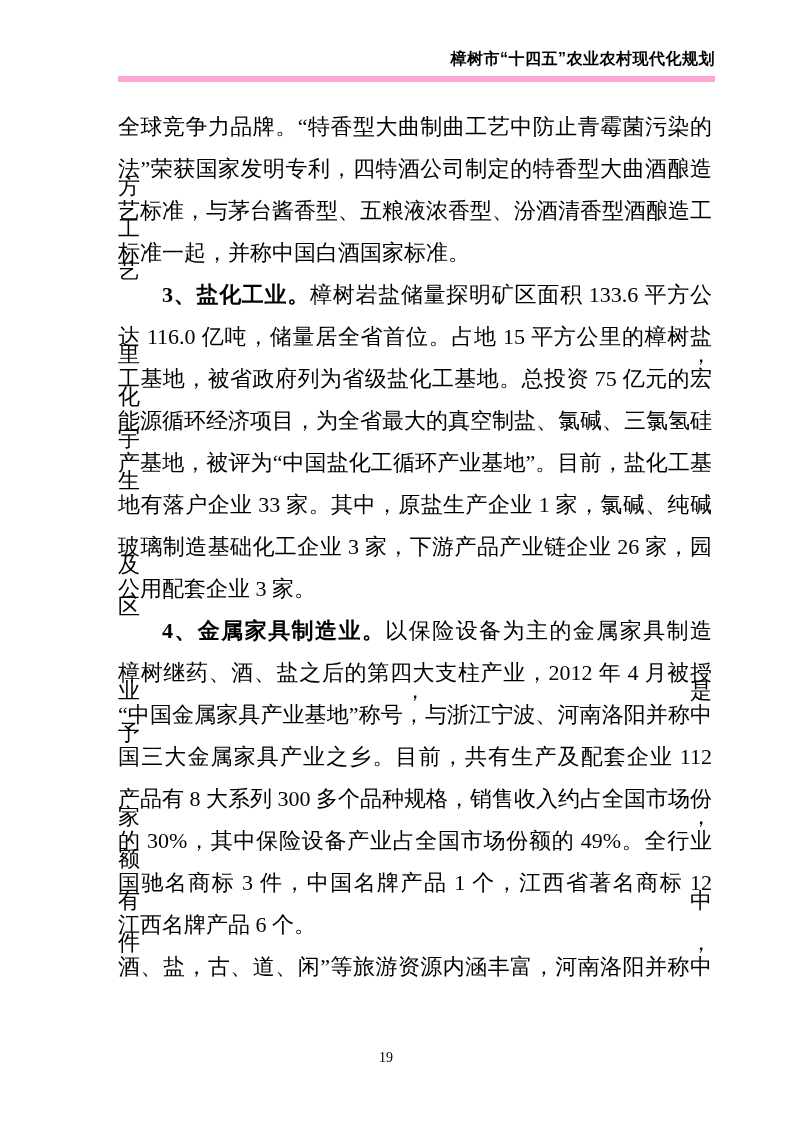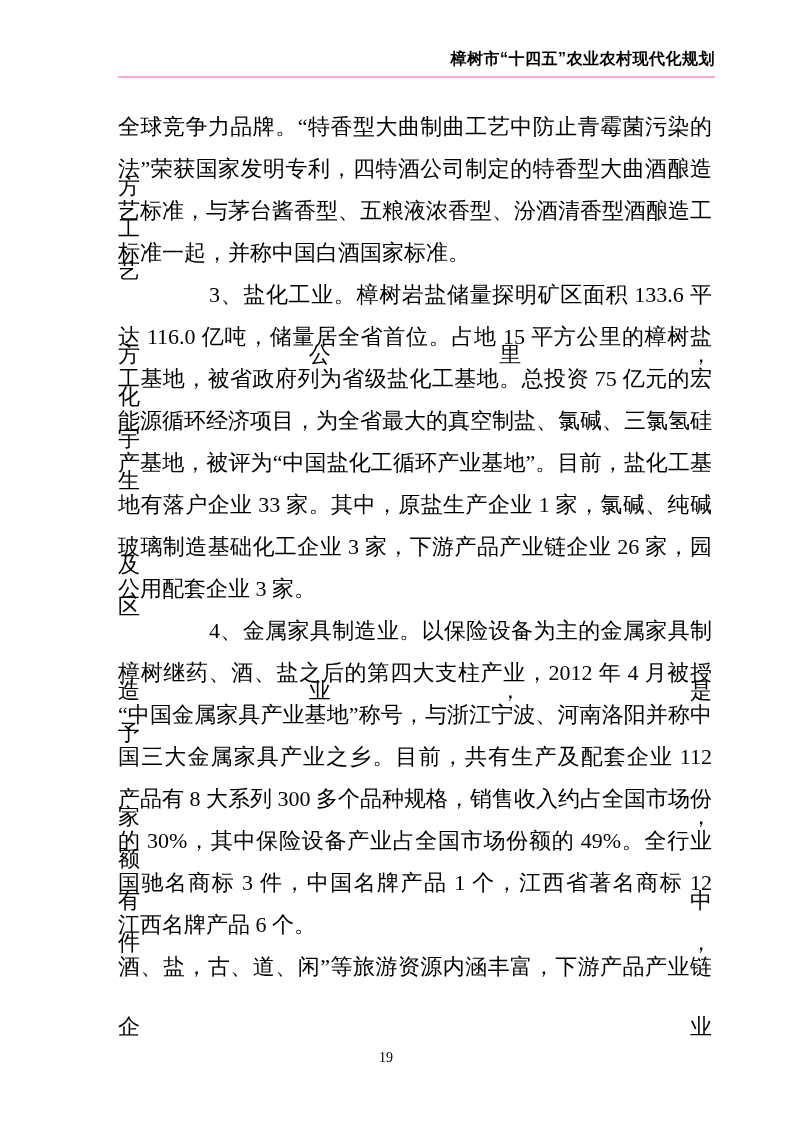--- a/index.html
+++ b/index.html
@@ -16,41 +16,41 @@
     position: absolute;
     left: 118px;
     top: 44px;
     width: 597px;
     text-align: right;
     font-family: "Liberation Sans", "DejaVu Sans", sans-serif;
     font-weight: bold;
     font-size: 16px;
     line-height: 30px;
     padding-bottom: 2px;
-    border-bottom: 2px solid #f9a8d4;
+    border-bottom: 6px solid #f9a8d4;
     letter-spacing: 0.5px;
   }
   .doc-body {
     position: absolute;
     left: 118px;
     top: 97px;
     width: 594px;
     font-size: 22px;
   }
   .paragraph { margin: 0; }
   .line {
     height: 42px;
     line-height: 60px;
     text-align: justify;
     text-align-last: justify;
     text-justify: inter-character;
   }
   .line.indent { text-indent: 44px; }
   .line.last { text-align-last: left; }
-  .lead { font-weight: normal; margin-left: 47px; }
+  .lead { font-weight: bold; }
   .page-number {
     position: absolute;
     left: 0;
     top: 1048px;
     width: 772px;
     text-align: center;
     font-size: 14px;
     line-height: 20px;
     font-family: "Liberation Serif", "DejaVu Serif", serif;
   }
@@ -82,18 +82,18 @@
         <div class="line indent"><span class="lead">4、金属家具制造业。</span>以保险设备为主的金属家具制造业，是</div>
         <div class="line">樟树继药、酒、盐之后的第四大支柱产业，2012 年 4 月被授予</div>
         <div class="line">“中国金属家具产业基地”称号，与浙江宁波、河南洛阳并称中</div>
         <div class="line">国三大金属家具产业之乡。目前，共有生产及配套企业 112 家，</div>
         <div class="line">产品有 8 大系列 300 多个品种规格，销售收入约占全国市场份额</div>
         <div class="line">的 30%，其中保险设备产业占全国市场份额的 49%。全行业有中</div>
         <div class="line">国驰名商标 3 件，中国名牌产品 1 个，江西省著名商标 12 件，</div>
         <div class="line last">江西名牌产品 6 个。</div>
       </div>
       <div class="paragraph">
-        <div class="line">酒、盐，古、道、闲”等旅游资源内涵丰富，下游产品产业链企业</div>
+        <div class="line">酒、盐，古、道、闲”等旅游资源内涵丰富，河南洛阳并称中</div>
       </div>
     </div>
 
   <div class="page-number">19</div>
 </div>
 
 </body></html>

